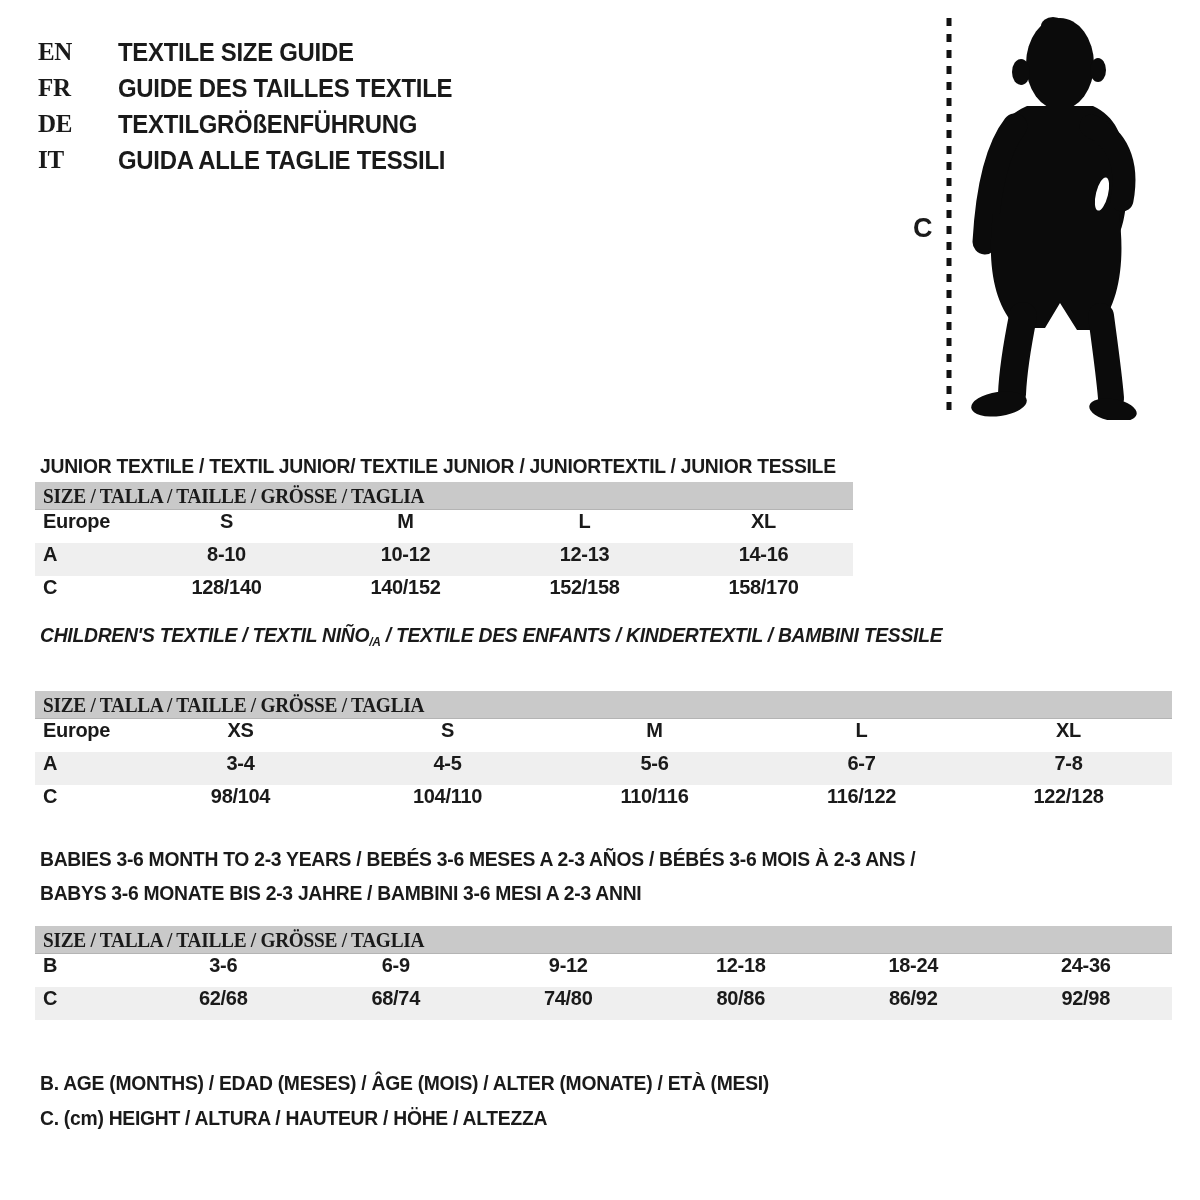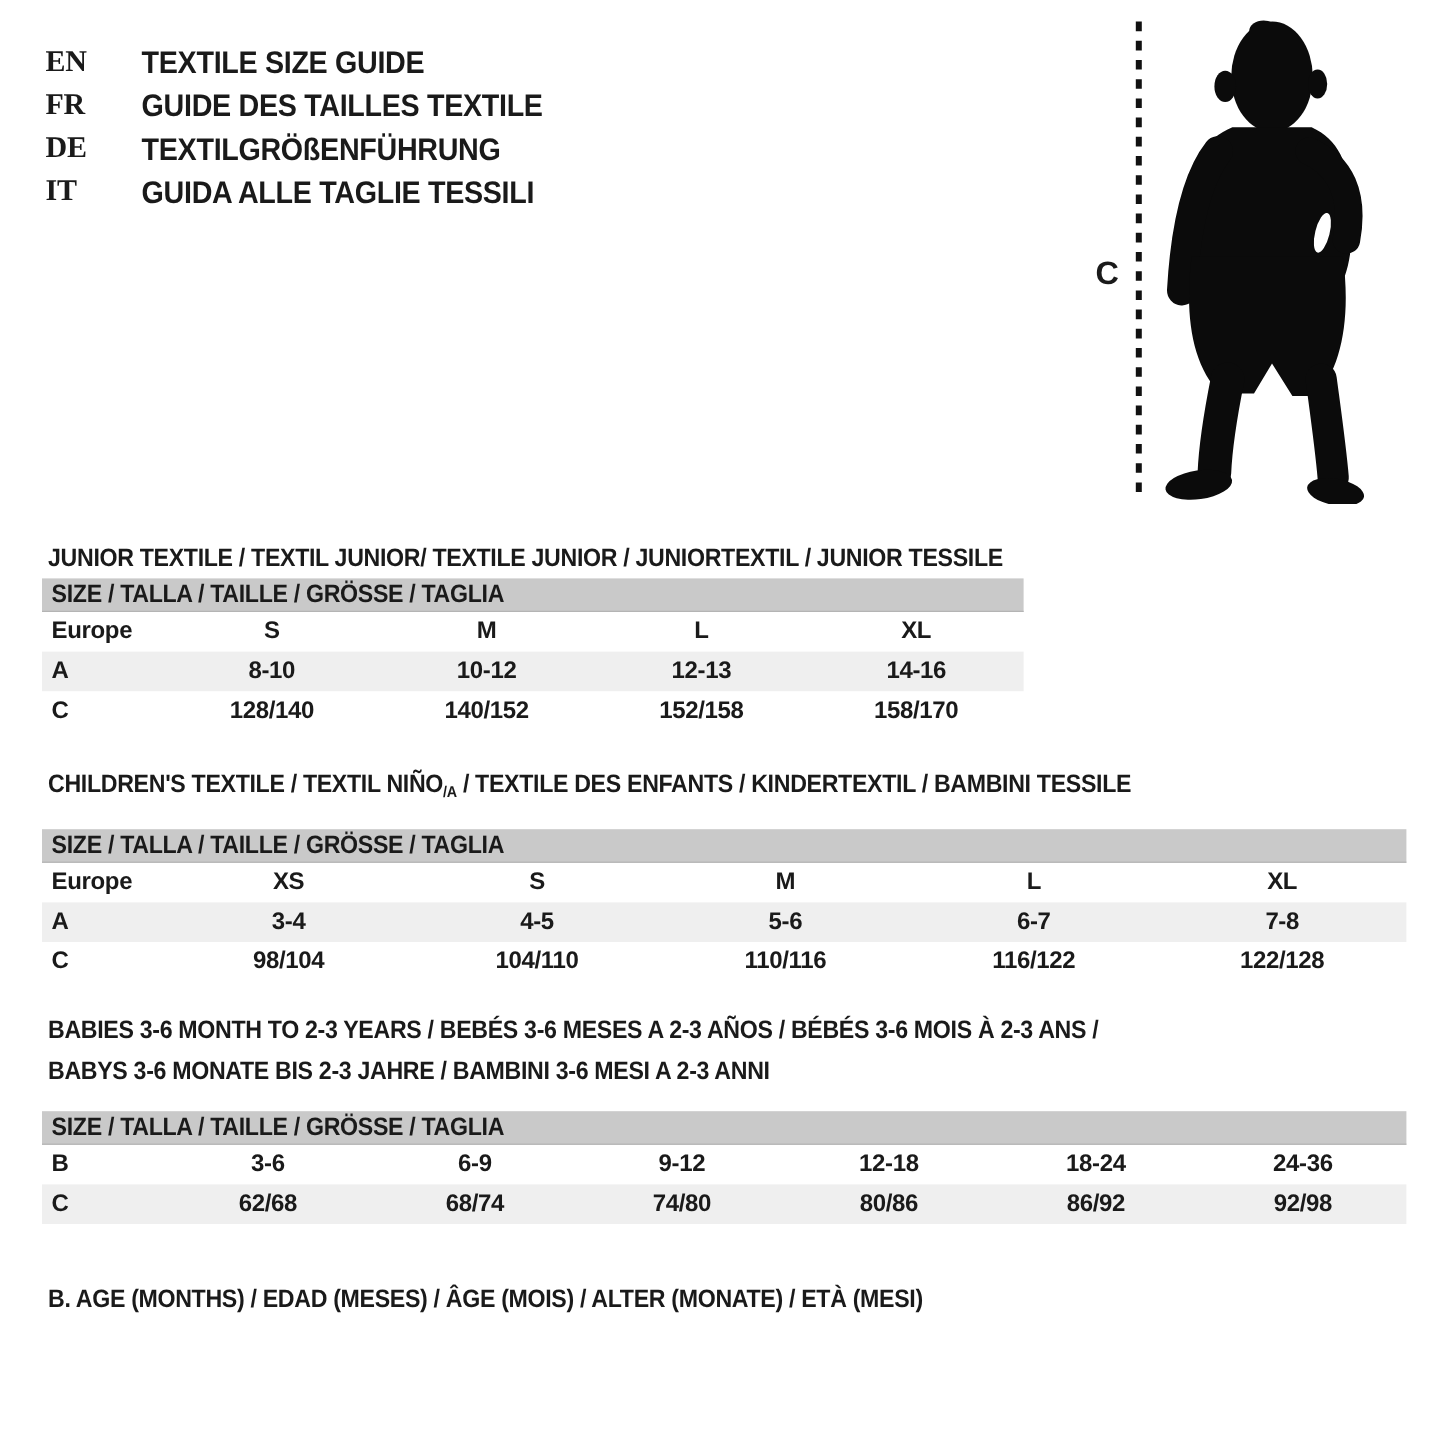--- a/index.html
+++ b/index.html
@@ -18,34 +18,34 @@
   .lang-title { font-size:26px; }
 
   
   .c-label { position:absolute; left:913px; top:213px; font-size:27px; }
   .dash-line { position:absolute; left:944px; top:16px; }
   .toddler { position:absolute; left:965px; top:14px; }
 
   
   .sec-title { position:absolute; left:40px; font-size:21px; line-height:24px; }
   .t-junior-title  { top:454px; }
-  .t-children-title{ top:642px; }
+  .t-children-title{ top:623px;font-style:italic; }
   .t-babies-title  { top:847px; }
   .sub { font-size:13px; position:relative; top:4px; }
 
   
   .tbl { position:absolute; left:35px; }
   #tbl-junior   { top:482px; width:818px;  }
   #tbl-children { top:691px; width:1137px; }
   #tbl-babies   { top:926px; width:1137px; }
   .size-bar {
-    height:28px; background:#c9c9c9; display:flex; align-items:center;
-    padding-left:8px; font-size:21px; border-bottom:1px solid #b4b4b4;
+    height:28px; background:#c9c9c9; display:flex; align-items:flex-end;
+    padding-left:8px; font-size:21px; border-bottom:1px solid #b4b4b4;font-family:Liberation Serif, serif;
   }
-  .trow { display:flex; height:33px; align-items:center; font-size:20px; }
+  .trow { display:flex; height:33px; align-items:flex-start; font-size:20px; }
   .trow.shade { background:#efefef; }
   .tlabel { width:102px; padding-left:8px; }
   .tcell { flex:1; text-align:center; }
 
   
   .legend { position:absolute; left:40px; top:1065px; }
   .legend-line { height:35px; display:flex; align-items:center; font-size:21px; }
 </style>
 </head>
 <body>
@@ -192,13 +192,16 @@
     <span class="tcell">80/86</span>
     <span class="tcell">86/92</span>
     <span class="tcell">92/98</span>
   </div>
 </section>
 
 <section class="legend">
   <div class="legend-line">
     <span class="cond">B. AGE (MONTHS) / EDAD (MESES) / ÂGE (MOIS) / ALTER (MONATE) / ETÀ (MESI)</span>
   </div>
+  <div class="legend-line">
+    <span class="cond">C. (cm) HEIGHT / ALTURA / HAUTEUR / HÖHE / ALTEZZA</span>
+  </div>
 </section>
 
 </body></html>

